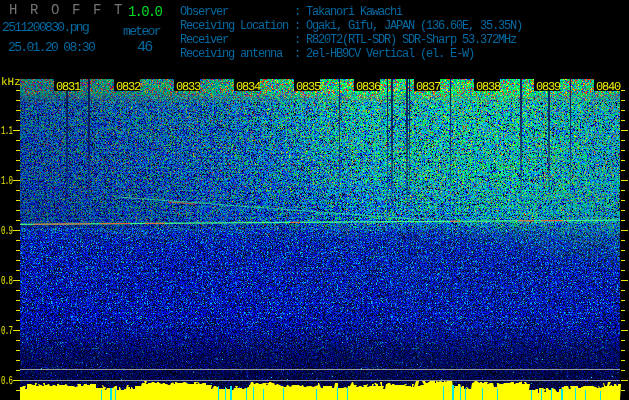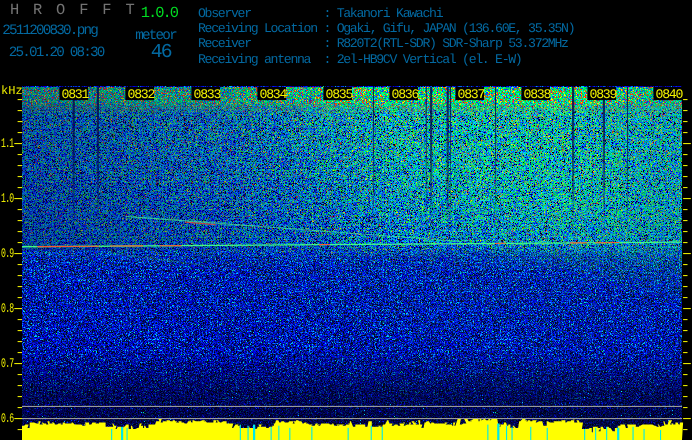--- a/index.html
+++ b/index.html
@@ -8,21 +8,21 @@
 svg text{font-family:"Liberation Mono",monospace;text-rendering:geometricPrecision;-webkit-font-smoothing:antialiased}
 .ax{font-size:12px;letter-spacing:-1.2px;fill:#e8e800}
 .tm{font-size:12px;letter-spacing:-1.2px;fill:#f0f000}
 .khz{font-size:11px;fill:#e8e800}
 </style></head><body>
 <div class="t" style="left:9px;top:2.5px;font-size:14px;letter-spacing:12.6px;color:#737373">HROFFT</div>
 <div class="t" style="left:128px;top:4.5px;font-size:14px;letter-spacing:-1.8px;color:#00dd22">1.0.0</div>
 <div class="t" style="left:2px;top:20.5px;font-size:13px;letter-spacing:-1.65px">2511200830.png</div>
 <div class="t" style="left:123px;top:25px;font-size:13px;letter-spacing:-1.65px">meteor</div>
 <div class="t" style="left:8px;top:40.5px;font-size:13px;letter-spacing:-1.65px">25.01.20 08:30</div>
-<div class="t" style="left:137px;top:40.5px;font-size:18px;letter-spacing:-1.65px">46</div>
+<div class="t" style="left:137px;top:40.5px;font-size:15px;letter-spacing:-1.65px">46</div>
 <div class="t" style="left:180px;top:4.5px">Observer           : Takanori Kawachi
 Receiving Location : Ogaki, Gifu, JAPAN (136.60E, 35.35N)
 Receiver           : R820T2(RTL-SDR) SDR-Sharp 53.372MHz
 Receiving antenna  : 2el-HB9CV Vertical (el. E-W)</div>
 <svg width="629" height="400" viewBox="0 0 629 400">
 <defs>
 <filter id="fA" x="0" y="0" width="100%" height="100%" color-interpolation-filters="sRGB">
 <feTurbulence type="fractalNoise" baseFrequency="0.8" numOctaves="2" seed="11" stitchTiles="stitch"></feTurbulence>
 <feColorMatrix type="matrix" values="1 0 0 0 0 1 0 0 0 0 1 0 0 0 0 1 0 0 0 0"></feColorMatrix>
 <feComponentTransfer>

